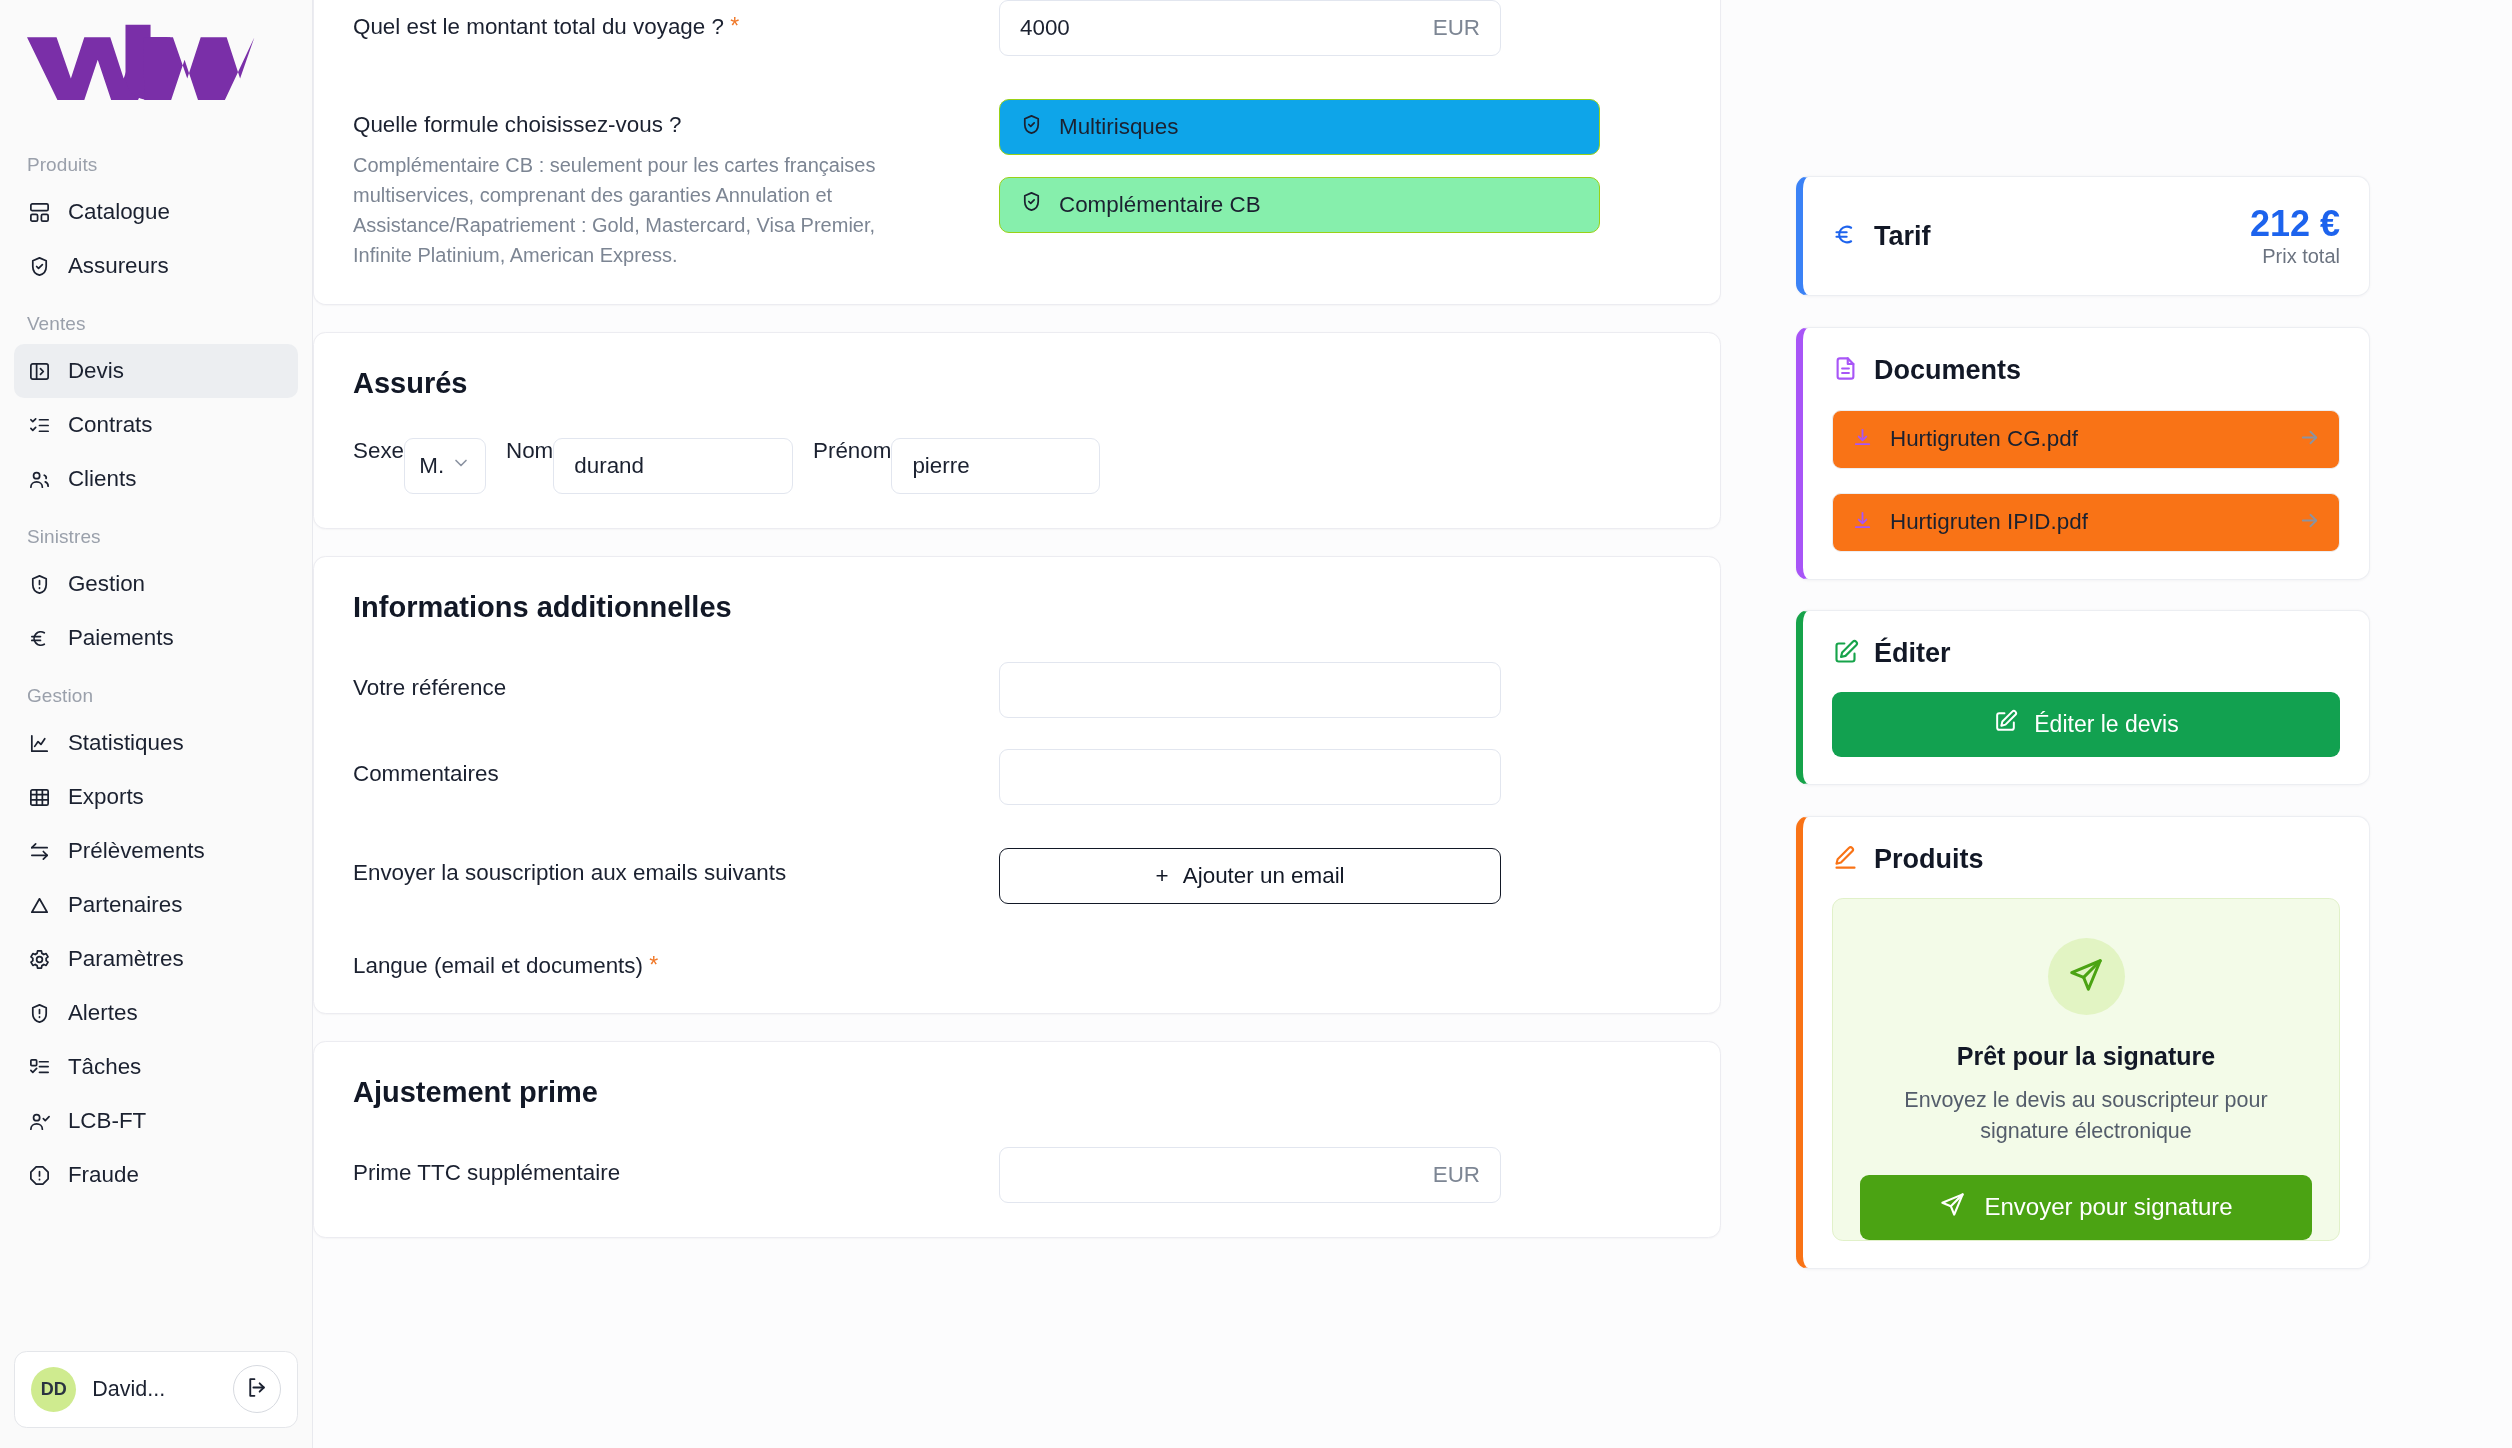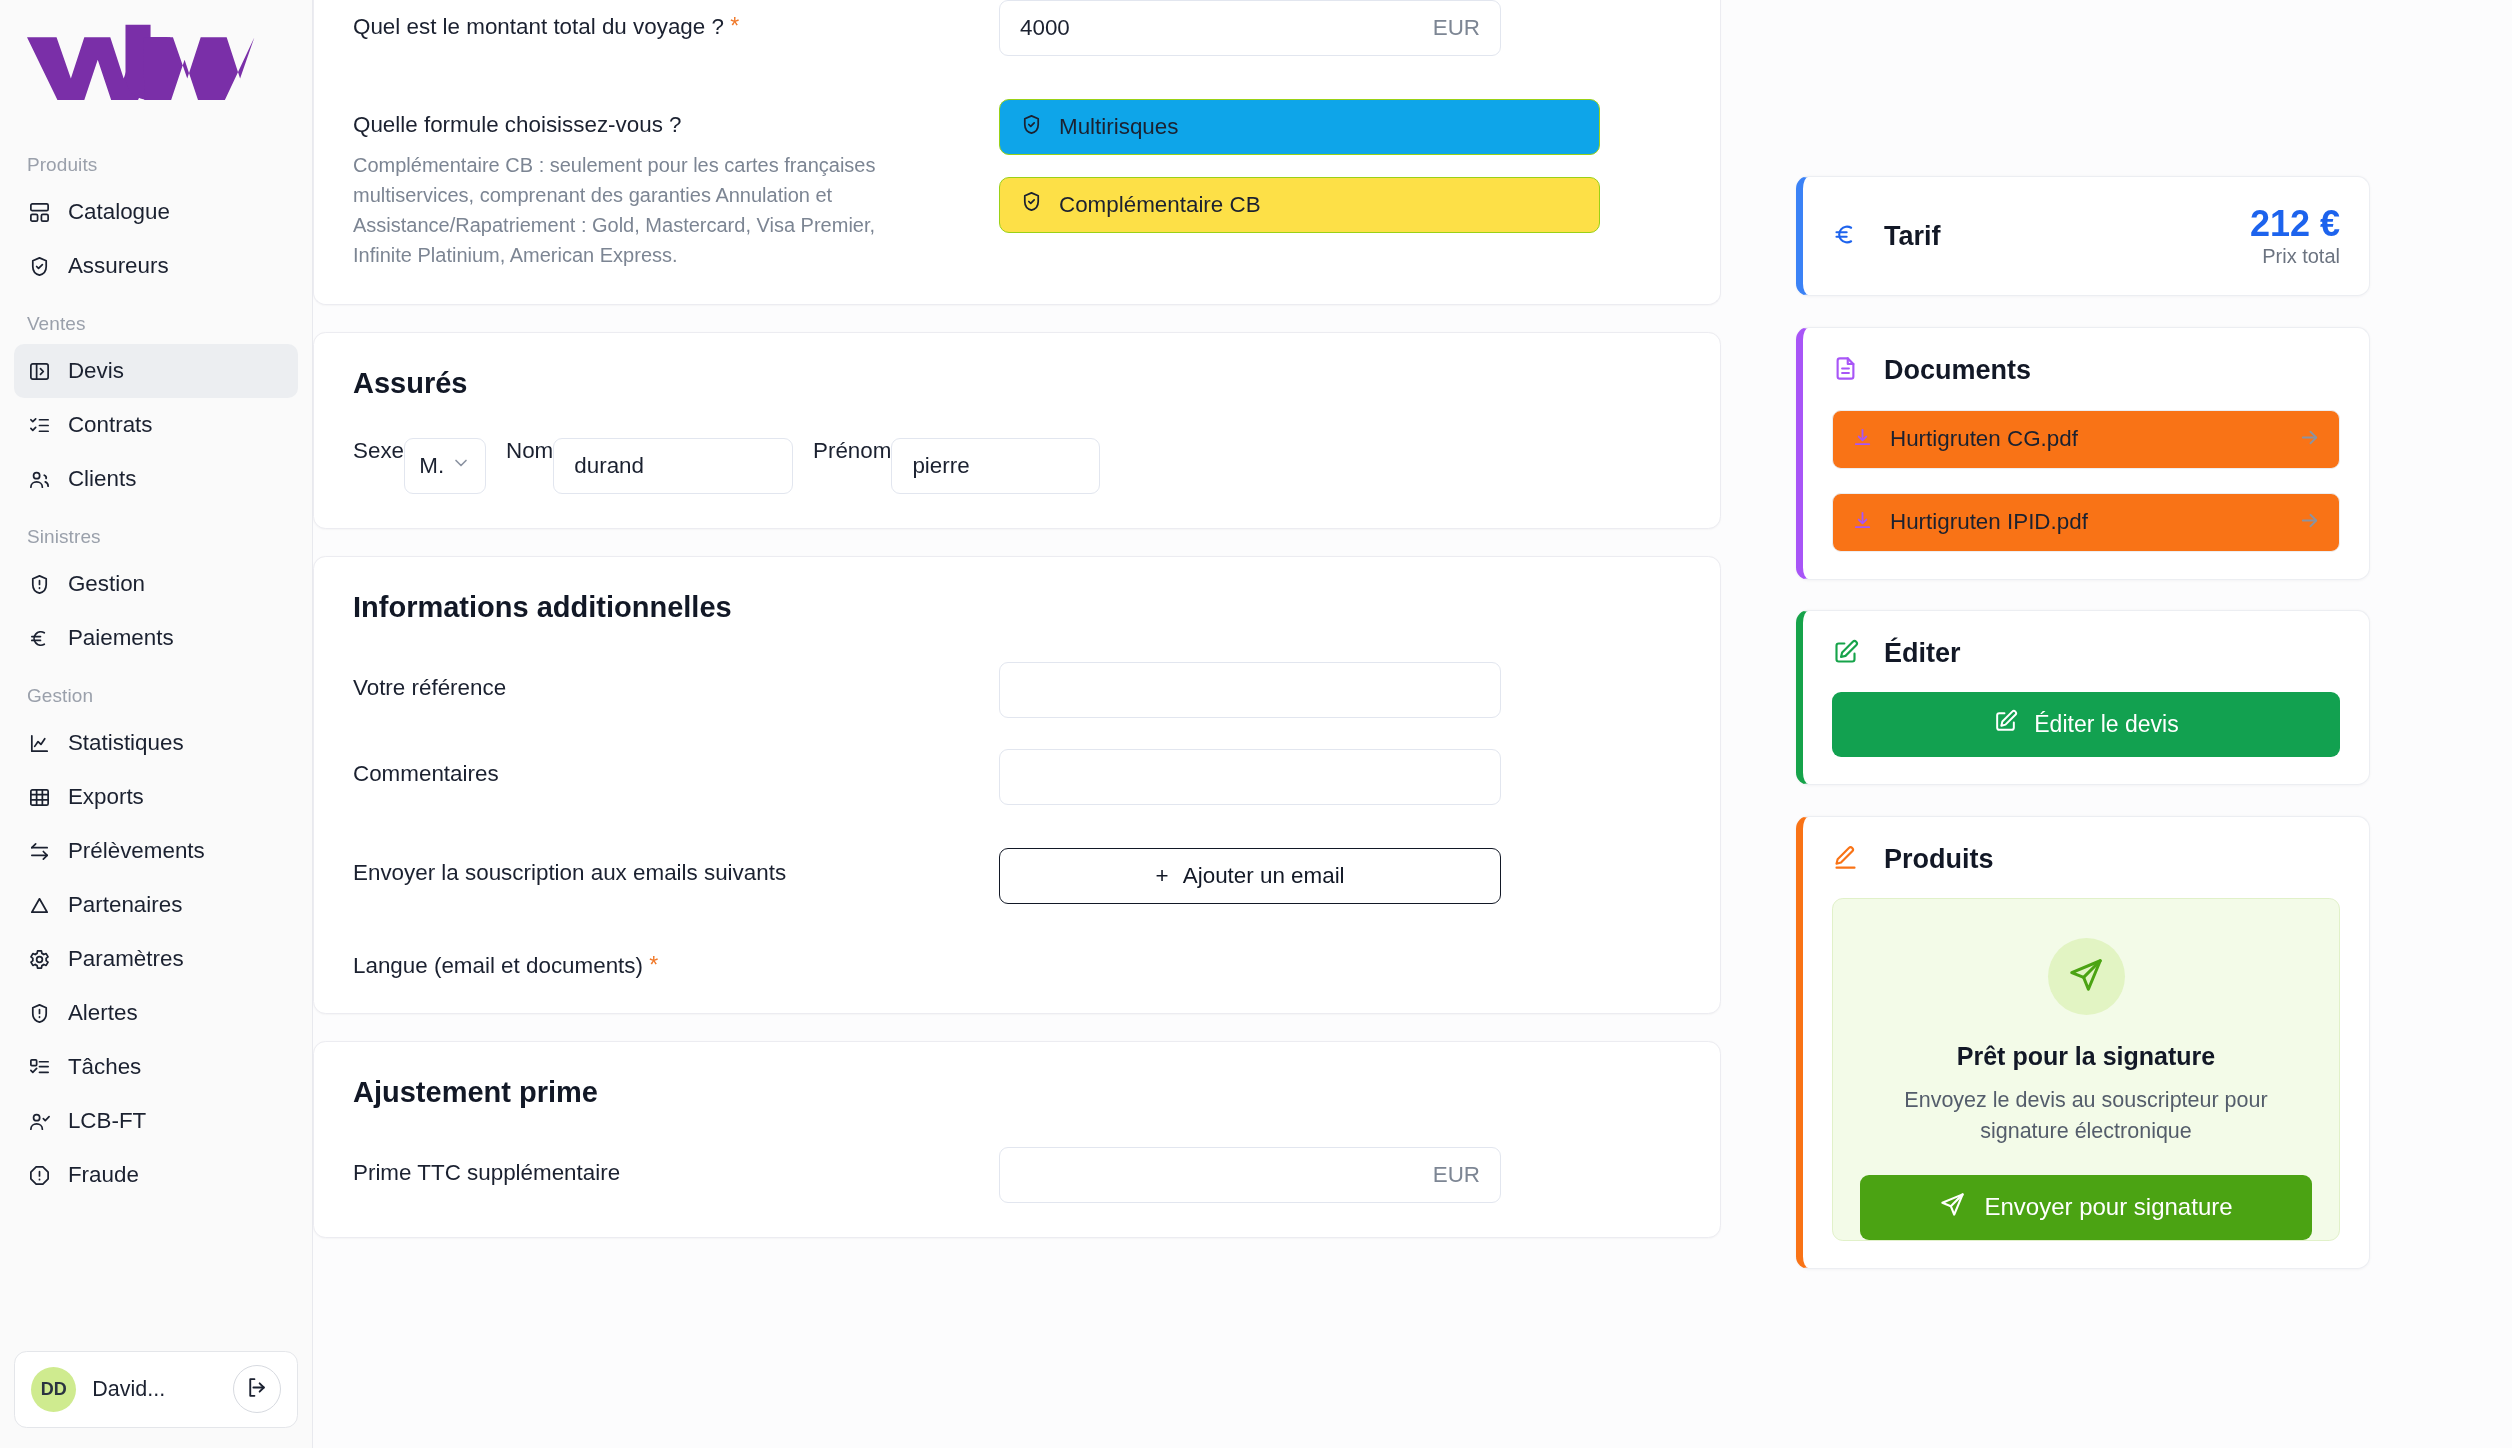--- a/index.html
+++ b/index.html
@@ -141,21 +141,21 @@
     font-size: 22.4px; color: #1b2130;
     cursor: pointer;
   }
   .select .val { flex: 1 1 auto; }
   .select.small { width: 133px; padding: 0 14.3px; }
 
   .choice {
     width: 601px; height: 56px;
     border: 1.8px solid #9ad116;
     border-radius: 10px;
-    background: #fde047;
+    background: #86efac;
     display: flex; align-items: center;
     gap: 16px; padding: 0 20px;
     font-size: 22.4px; color: #1b2130;
     cursor: pointer;
     margin-bottom: 21.5px;
   }
   .choice.selected { background: #0ea5e9; }
   .choice:last-child { margin-bottom: 0; }
 
   .field-grid { display: flex; gap: 20px; }
@@ -197,21 +197,21 @@
     padding: 27px 29px;
     margin-bottom: 30.5px;
     box-shadow: 0 0.9px 2.7px rgba(16,24,40,0.04);
   }
   .rcard.tarif { border-left-color: #3b82f6; }
   .rcard.docs { border-left-color: #a855f7; }
   .rcard.edit { border-left-color: #16a34a; }
   .rcard.sign { border-left-color: #f97316; margin-bottom: 0; }
 
   .rcard-head {
-    display: flex; align-items: center; gap: 25px;
+    display: flex; align-items: center; gap: 15px;
   }
   .rcard-title { font-size: 27px; font-weight: bold; color: #121826; }
   .tarif-row { display: flex; align-items: center; justify-content: space-between; }
   .tarif-amount { font-size: 36px; font-weight: bold; color: #1d63ed; line-height: 1.1; text-align: right; }
   .tarif-sub { font-size: 20px; color: #6b7380; text-align: right; margin-top: 1.8px; }
 
   .doc-item {
     display: flex; align-items: center; gap: 16px;
     height: 59px;
     background: #f97316;

